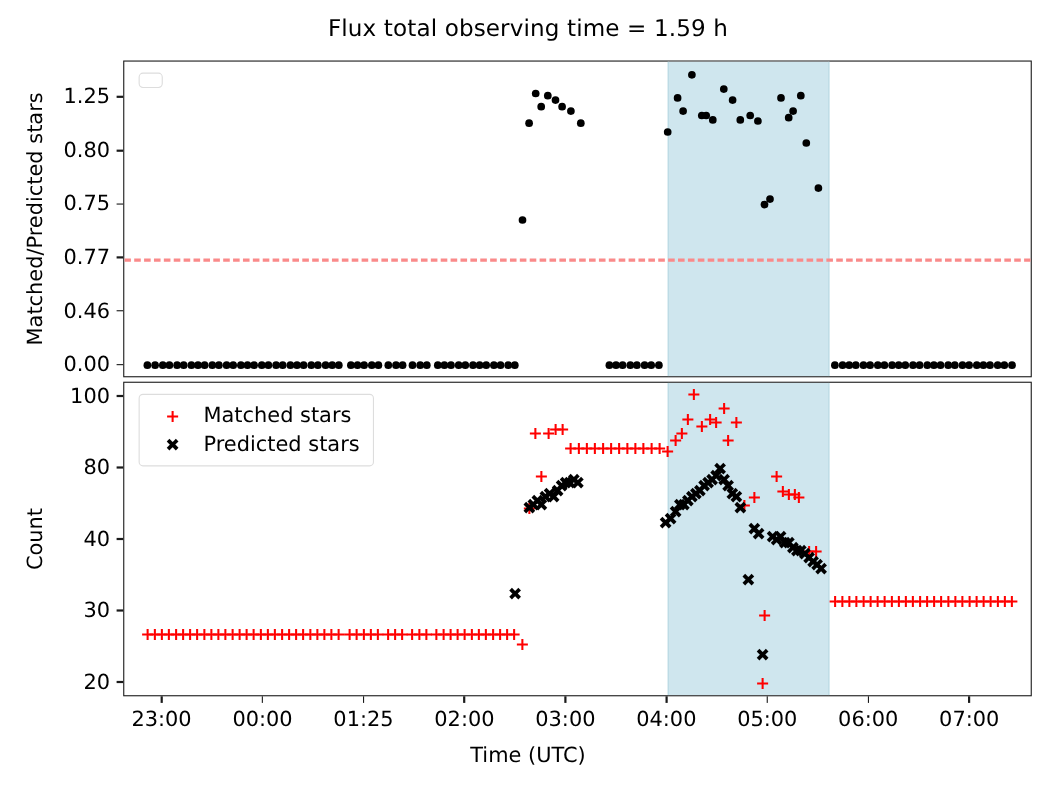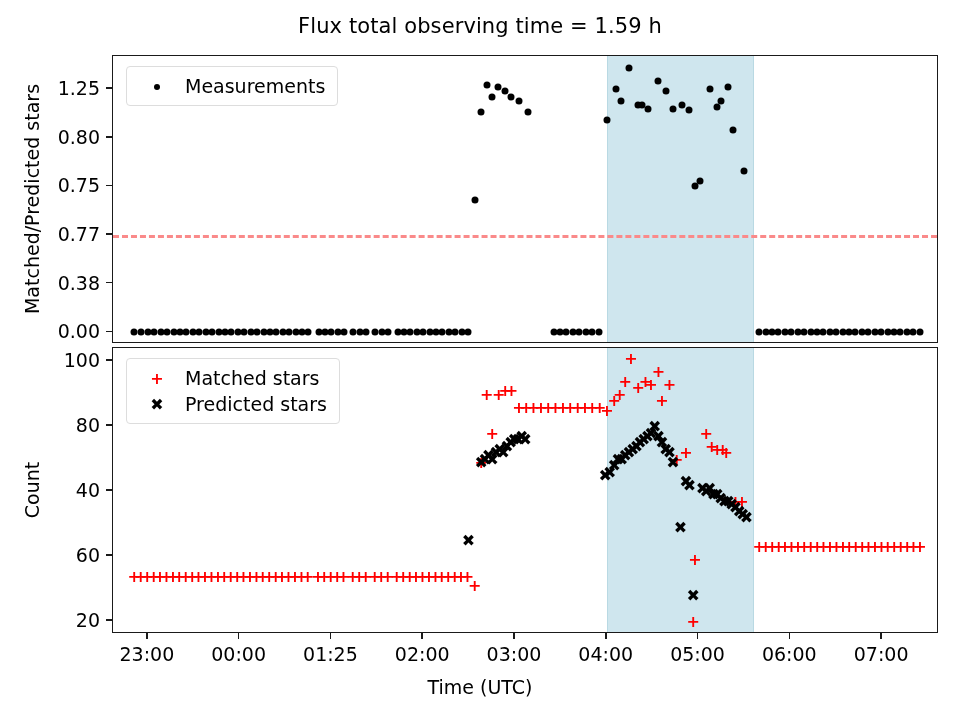--- a/index.html
+++ b/index.html
@@ -290,36 +290,32 @@
         <div class="pt pt-dot" style="left: 793.878px; top: 276.324px;"></div>
         <div class="pt pt-dot" style="left: 800.302px; top: 276.324px;"></div>
         <div class="pt pt-dot" style="left: 806.727px; top: 276.324px;"></div>
       </div>
   </div>
   <div class="ylabel" id="ylabel-top" style="left: -83px; top: 188px;">Matched/Predicted stars</div>
   <div id="top-yticks">
       <div class="tick-mark ytick-mark" style="left: 106px; top: 330.524px;"></div>
       <div class="ytick-label" style="left: 46px; width: 54px; top: 331.324px;">0.00</div>
       <div class="tick-mark ytick-mark" style="left: 106px; top: 281.876px;"></div>
-      <div class="ytick-label" style="left: 46px; width: 54px; top: 282.676px;">0.38</div>
+      <div class="ytick-label" style="left: 46px; width: 54px; top: 282.676px;">0.46</div>
       <div class="tick-mark ytick-mark" style="left: 106px; top: 233.227px;"></div>
       <div class="ytick-label" style="left: 46px; width: 54px; top: 234.027px;">0.77</div>
       <div class="tick-mark ytick-mark" style="left: 106px; top: 184.578px;"></div>
       <div class="ytick-label" style="left: 46px; width: 54px; top: 185.378px;">0.75</div>
       <div class="tick-mark ytick-mark" style="left: 106px; top: 135.93px;"></div>
       <div class="ytick-label" style="left: 46px; width: 54px; top: 136.73px;">0.80</div>
       <div class="tick-mark ytick-mark" style="left: 106px; top: 87.2811px;"></div>
       <div class="ytick-label" style="left: 46px; width: 54px; top: 88.0811px;">1.25</div>
     </div>
 
   <div class="legend" id="legend-top">
-    <div class="legend-row">
-      <span class="legend-key"><span class="legend-key-dot"></span></span>
-      <span class="legend-label">Measurements</span>
-    </div>
   </div>
 
   <div class="axes" id="axes-bottom">
     <div class="span-shade" id="shade-bottom" style="left: 493.764px; width: 145.315px; background: rgb(207, 230, 238);"></div>
     <div id="bottom-points">
         <div class="pt pt-plus" style="left: 21.1089px; top: 227.5px;">+</div>
         <div class="pt pt-plus" style="left: 27.5333px; top: 227.5px;">+</div>
         <div class="pt pt-plus" style="left: 33.9578px; top: 227.5px;">+</div>
         <div class="pt pt-plus" style="left: 40.3822px; top: 227.5px;">+</div>
         <div class="pt pt-plus" style="left: 46.8067px; top: 227.5px;">+</div>
@@ -486,21 +482,21 @@
         <div class="pt pt-cross" style="left: 625.924px; top: 162.5px;">✖</div>
         <div class="pt pt-cross" style="left: 629.596px; top: 165.75px;">✖</div>
         <div class="pt pt-cross" style="left: 633.267px; top: 169px;">✖</div>
       </div>
   </div>
   <div class="ylabel" id="ylabel-bottom" style="left: 4px; top: 479px;">Count</div>
   <div id="bottom-yticks">
       <div class="tick-mark ytick-mark" style="left: 106px; top: 619.2px;"></div>
       <div class="ytick-label" style="left: 46px; width: 54px; top: 620px;">20</div>
       <div class="tick-mark ytick-mark" style="left: 106px; top: 554.2px;"></div>
-      <div class="ytick-label" style="left: 46px; width: 54px; top: 555px;">60</div>
+      <div class="ytick-label" style="left: 46px; width: 54px; top: 555px;">30</div>
       <div class="tick-mark ytick-mark" style="left: 106px; top: 489.2px;"></div>
       <div class="ytick-label" style="left: 46px; width: 54px; top: 490px;">40</div>
       <div class="tick-mark ytick-mark" style="left: 106px; top: 424.2px;"></div>
       <div class="ytick-label" style="left: 46px; width: 54px; top: 425px;">80</div>
       <div class="tick-mark ytick-mark" style="left: 106px; top: 359.2px;"></div>
       <div class="ytick-label" style="left: 46px; width: 54px; top: 360px;">100</div>
     </div>
 
   <div class="legend" id="legend-bottom">
     <div class="legend-row">

